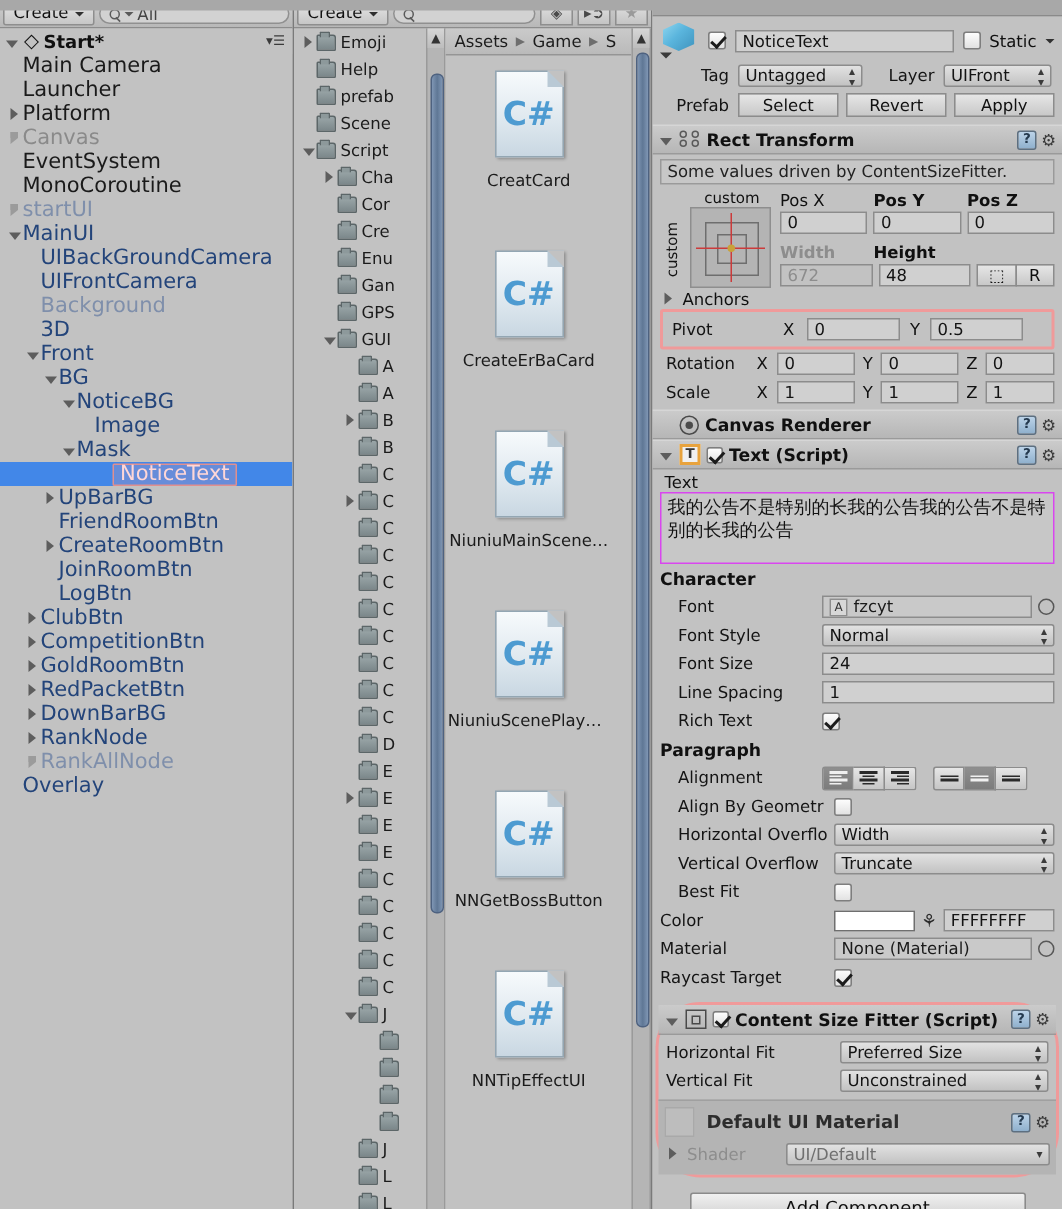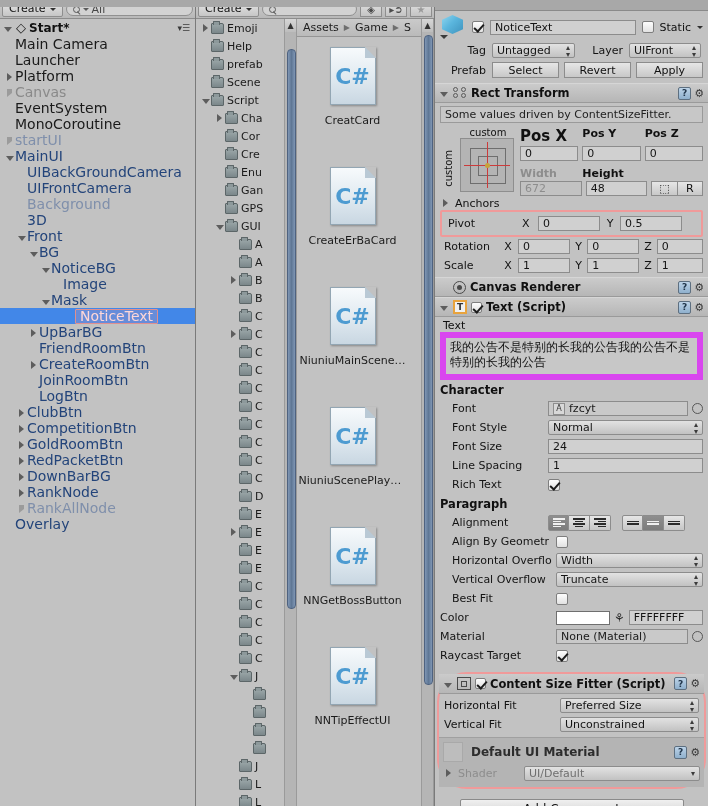--- a/index.html
+++ b/index.html
@@ -286,21 +286,21 @@
   .anchor-widget .inner { position:absolute; left:9px; top:9px; width:36px; height:36px; border:1px solid #6e6e6e;}
   .anchor-widget .inner2 { position:absolute; left:17px; top:17px; width:20px; height:20px; border:1px solid #6e6e6e;}
   .anchor-widget .hline { position:absolute; left:3px; right:3px; top:26px; height:1px; background:#cc3b3b;}
   .anchor-widget .vline { position:absolute; top:3px; bottom:3px; left:26px; width:1px; background:#cc3b3b;}
   .anchor-widget .dot { position:absolute; left:24px; top:24px; width:5px;height:5px;background:#c8a23a;border-radius:50%;}
   .vlabel {
     writing-mode: vertical-rl; transform: rotate(180deg);
     font-size:10px; color:#141414;
   }
   .textarea {
-    background:#c7c7c7; border:6px solid #d946ef;
+    background:#c7c7c7; border:1px solid #d946ef;
     height: 48px; padding: 2px 4px;
     font-size: 12px; line-height: 15px; color:#131313;
     overflow:hidden;
     font-family: "DejaVu Sans", sans-serif;
   }
   .sec-title { font-weight:bold; font-size:11.5px; padding: 3px 0 2px 0;}
   .align-grp { display:flex; }
   .align-btn {
     width:21px; height:16px;
     background: linear-gradient(to bottom,#e6e6e6,#c6c6c6);
@@ -937,21 +937,21 @@
           <div class="anchor-widget">
             <div class="inner"></div>
               <div class="inner2"></div>
             <div class="hline"></div>
               <div class="vline"></div>
               <div class="dot"></div>
           </div>
         </div>
         <div style="flex:1;">
           <div style="display:flex;gap:4px;">
-            <div style="flex:1;font-size:15px;font-weight:bold;">Pos X</div>
+            <div style="flex:1;font-size:11px;font-weight:normal;">Pos X</div>
             <div style="flex:1;font-size:11px;font-weight:bold;">Pos Y</div>
             <div style="flex:1;font-size:11px;font-weight:bold;">Pos Z</div>
           </div>
           <div style="display:flex;gap:4px;margin-top:1px;">
             <div class="txtfield" style="flex:1;">0</div>
             <div class="txtfield" style="flex:1;">0</div>
             <div class="txtfield" style="flex:1;">0</div>
           </div>
           <div style="display:flex;gap:4px;margin-top:6px;">
             <div style="flex:1;font-size:11px;color:#8d8d8d;font-weight:bold;">Width</div>

